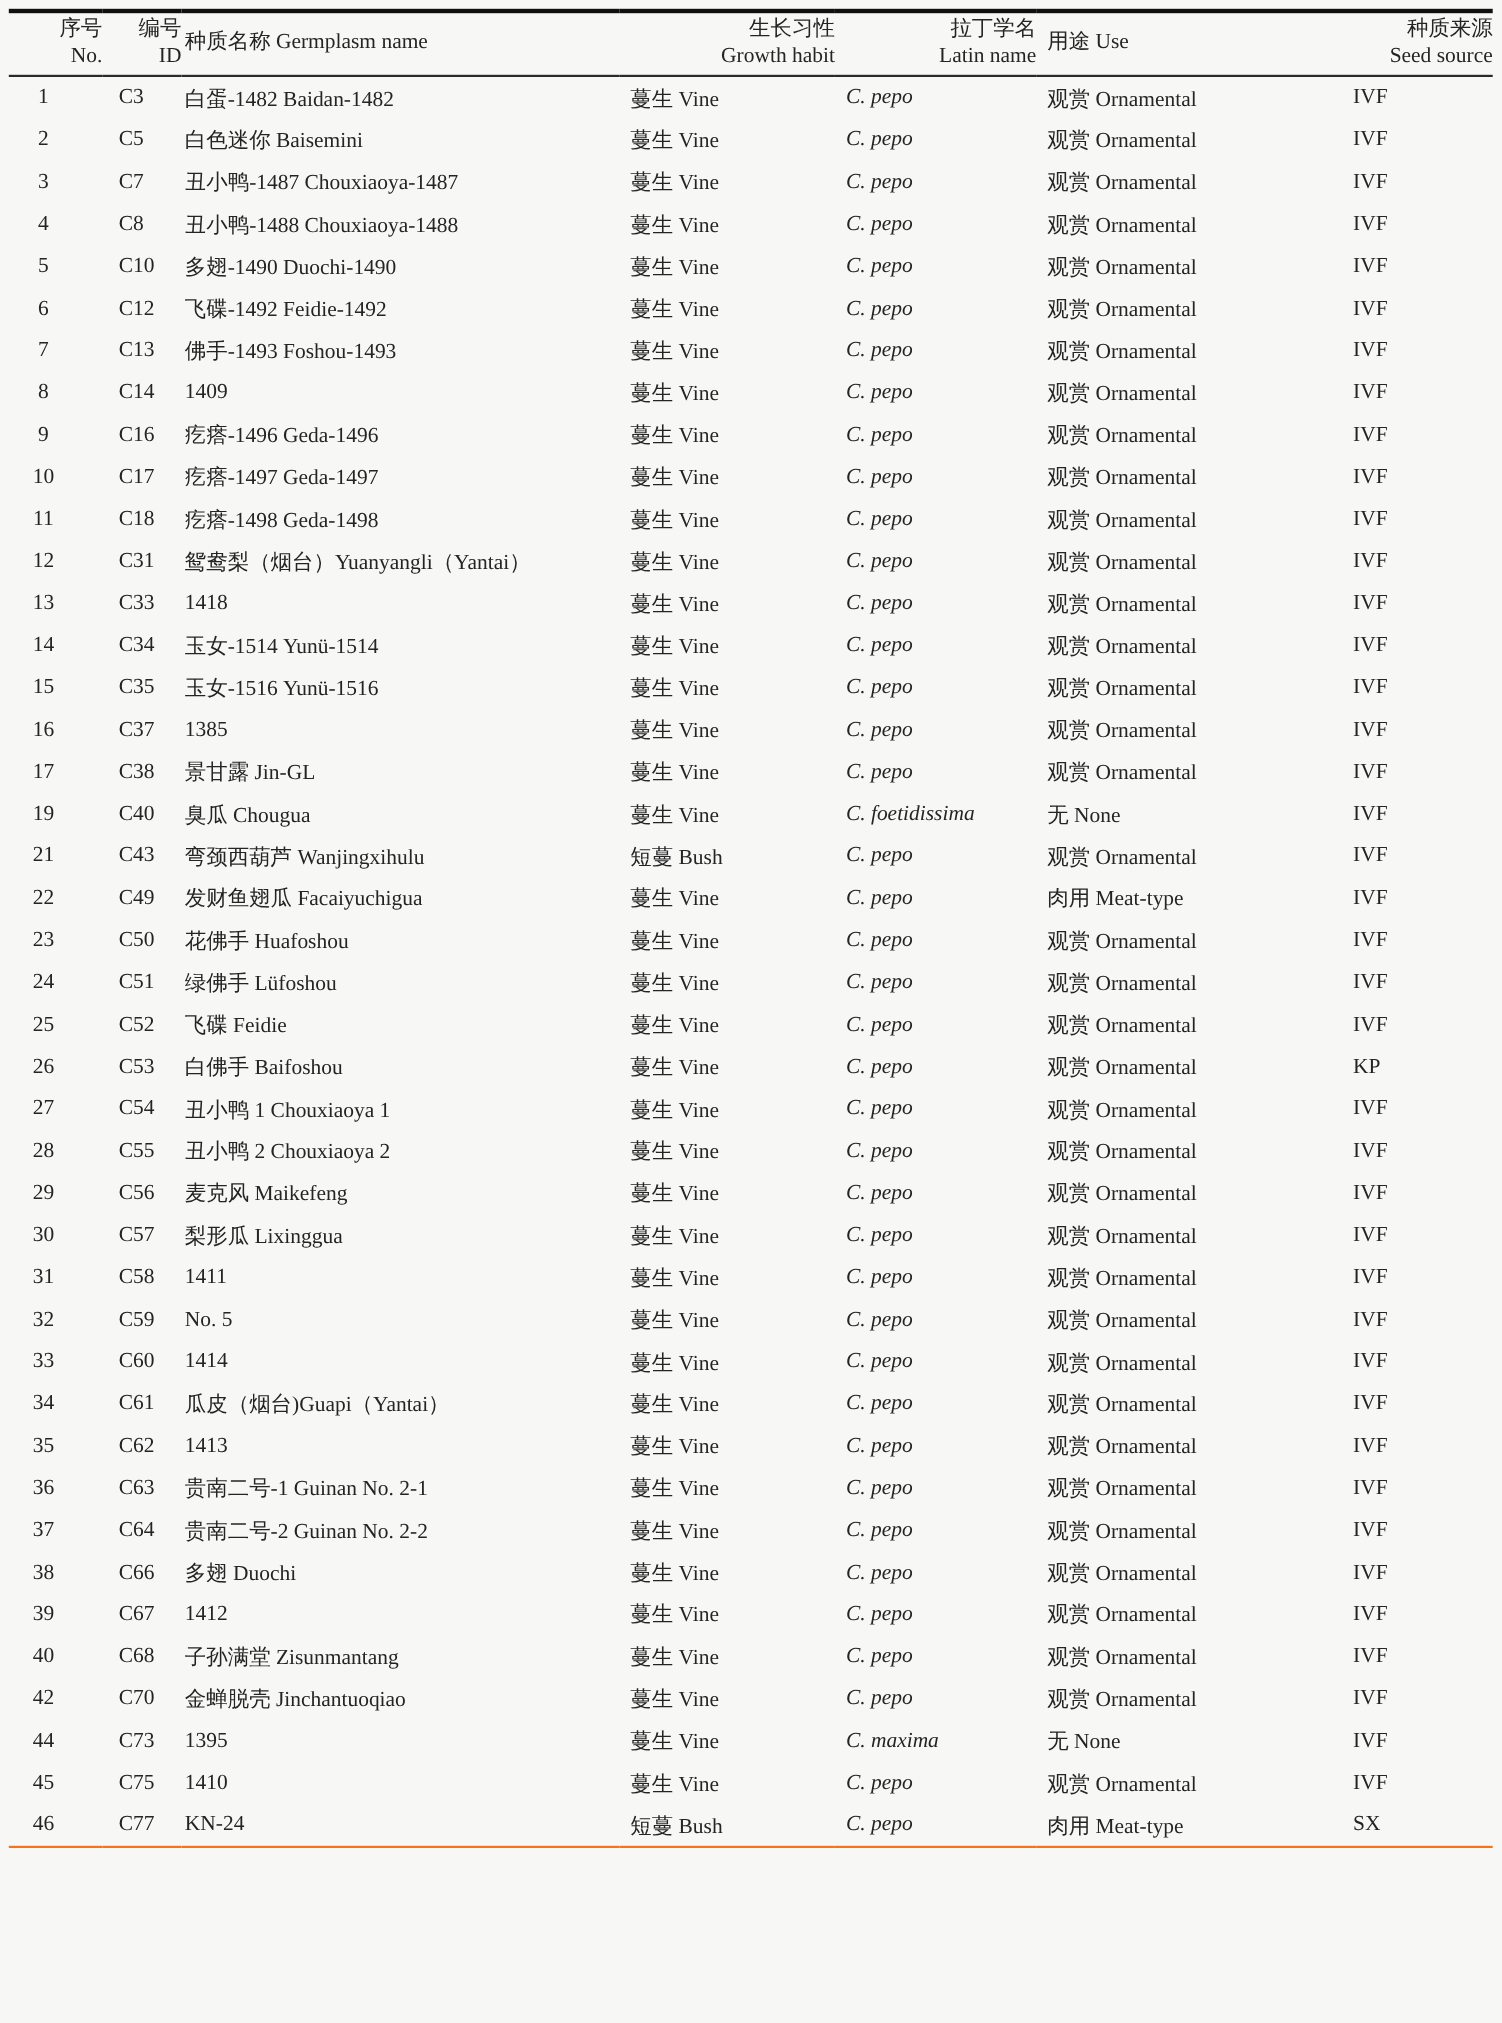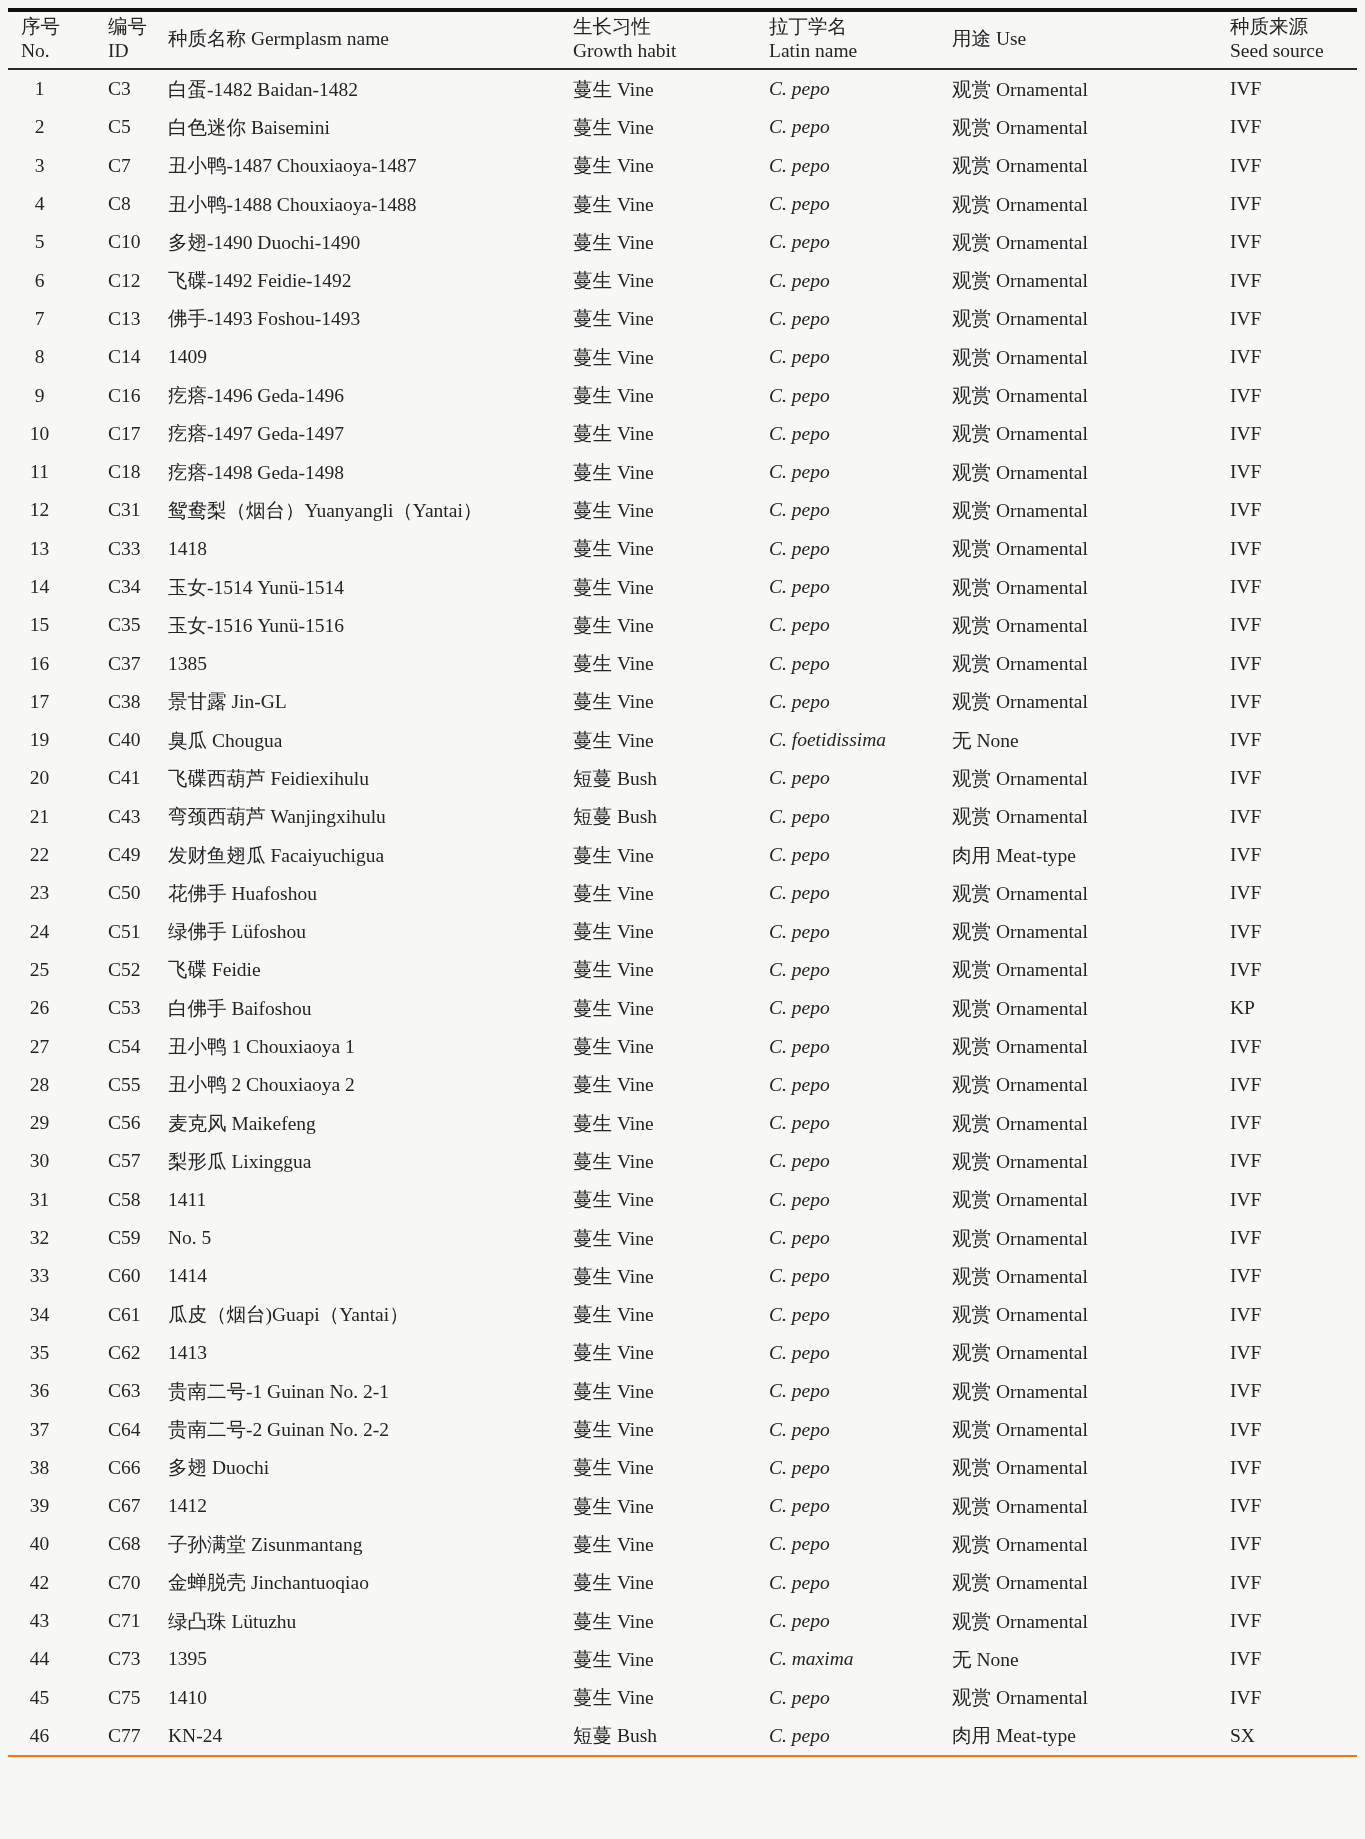--- a/index.html
+++ b/index.html
@@ -32,21 +32,21 @@
     border-top: 4px solid #101010;
     border-bottom: 2px solid #2a2a2a;
     font-weight: normal;
     font-size: 19.5px;
     text-align: left;
     vertical-align: middle;
     height: 50px;
     padding: 2px 0 4px 0;
     line-height: 24px;
   }
-  thead th .ln { display: block; }
+  thead th .ln { display: block; text-align: right; }
   th.h-no   { padding-left: 13px; }
   th.h-id   { padding-left: 15px; }
   th.h-name { padding-left: 3px; }
   th.h-habit{ padding-left: 10px; }
   th.h-latin{ padding-left: 10px; }
   th.h-use  { padding-left: 10px; }
   th.h-source{ padding-left: 10px; }
 
   tbody td {
     font-size: 19.5px;
@@ -284,29 +284,20 @@
   <tr>
     <td class="d-no">19</td>
     <td class="d-id">C40</td>
     <td class="d-name">臭瓜 Chougua</td>
     <td class="d-habit">蔓生 Vine</td>
     <td class="d-latin">C. foetidissima</td>
     <td class="d-use">无 None</td>
     <td class="d-source">IVF</td>
   </tr>
 
-  <tr>
-    <td class="d-no">20</td>
-    <td class="d-id">C41</td>
-    <td class="d-name">飞碟西葫芦 Feidiexihulu</td>
-    <td class="d-habit">短蔓 Bush</td>
-    <td class="d-latin">C. pepo</td>
-    <td class="d-use">观赏 Ornamental</td>
-    <td class="d-source">IVF</td>
-  </tr>
 
   <tr>
     <td class="d-no">21</td>
     <td class="d-id">C43</td>
     <td class="d-name">弯颈西葫芦 Wanjingxihulu</td>
     <td class="d-habit">短蔓 Bush</td>
     <td class="d-latin">C. pepo</td>
     <td class="d-use">观赏 Ornamental</td>
     <td class="d-source">IVF</td>
   </tr>
@@ -505,29 +496,20 @@
   <tr>
     <td class="d-no">42</td>
     <td class="d-id">C70</td>
     <td class="d-name">金蝉脱壳 Jinchantuoqiao</td>
     <td class="d-habit">蔓生 Vine</td>
     <td class="d-latin">C. pepo</td>
     <td class="d-use">观赏 Ornamental</td>
     <td class="d-source">IVF</td>
   </tr>
 
-  <tr>
-    <td class="d-no">43</td>
-    <td class="d-id">C71</td>
-    <td class="d-name">绿凸珠 Lütuzhu</td>
-    <td class="d-habit">蔓生 Vine</td>
-    <td class="d-latin">C. pepo</td>
-    <td class="d-use">观赏 Ornamental</td>
-    <td class="d-source">IVF</td>
-  </tr>
 
   <tr>
     <td class="d-no">44</td>
     <td class="d-id">C73</td>
     <td class="d-name">1395</td>
     <td class="d-habit">蔓生 Vine</td>
     <td class="d-latin">C. maxima</td>
     <td class="d-use">无 None</td>
     <td class="d-source">IVF</td>
   </tr>

